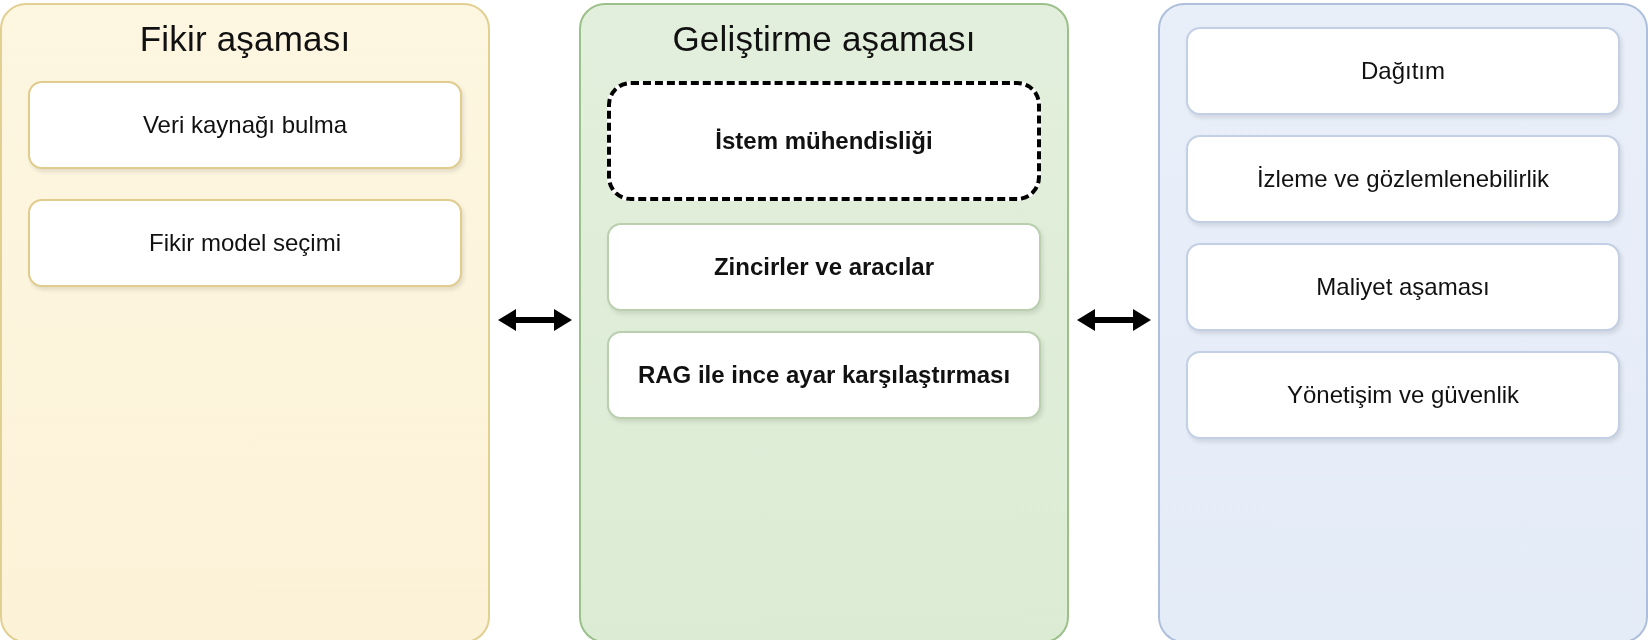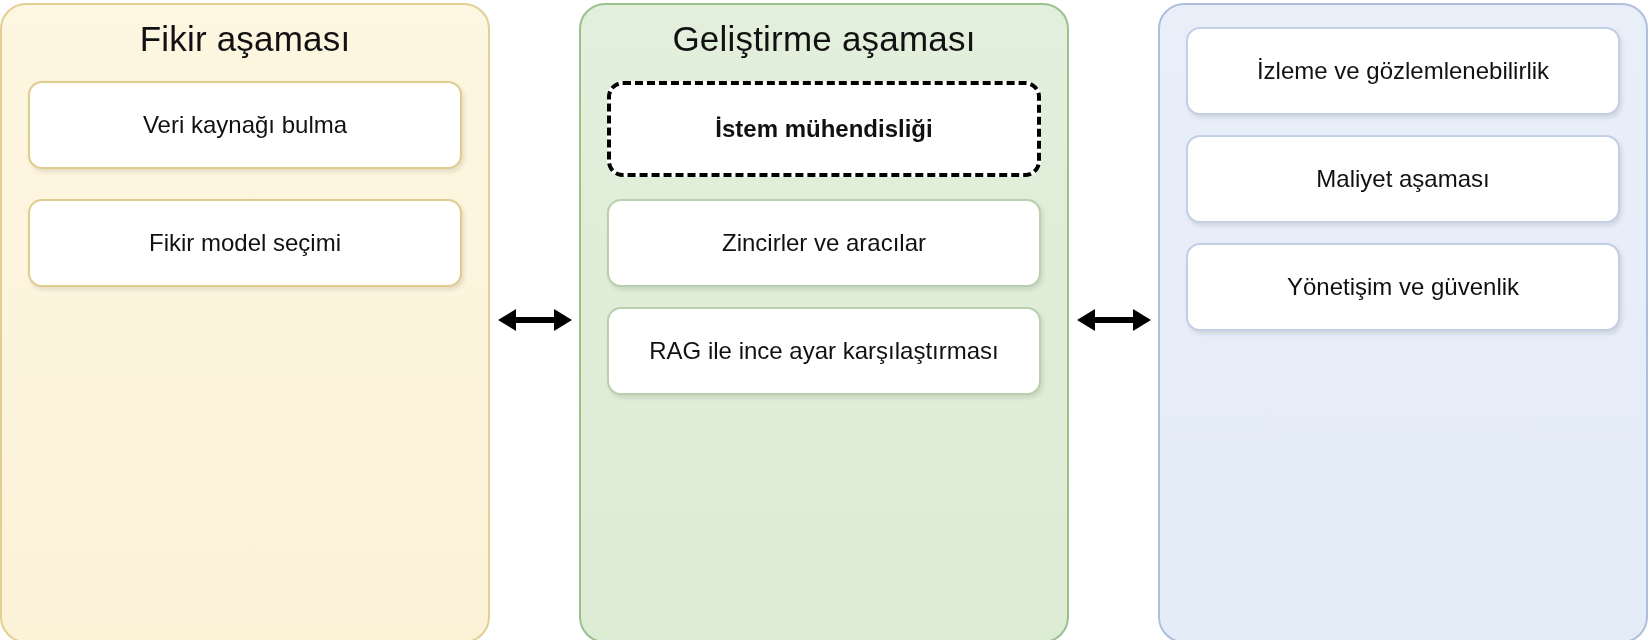--- a/index.html
+++ b/index.html
@@ -77,30 +77,31 @@
     box-shadow: 2px 3px 4px rgba(0,0,0,0.10);
     white-space: nowrap;
   }
   .stage-ideation .card {
     border-color: #e0cc8d;
     margin-bottom: 30px;
   }
   .stage-development .card {
     border-color: #b9cfae;
     margin-bottom: 20px;
+    font-weight: bold;
   }
   .stage-operational .card {
     border-color: #c3cfe4;
     margin-bottom: 20px;
   }
   .card.highlight {
     border: 4px dashed #000000;
     font-weight: bold;
-    border-radius: 16px;
-    height: 96px;
+    border-radius: 24px;
+    height: 120px;
     box-shadow: none;
     margin-bottom: 22px;
   }
   .connector {
     width: 86px;
     height: 640px;
     display: flex;
     align-items: center;
     justify-content: center;
     flex: none;
@@ -142,19 +143,20 @@
   <div class="connector">
     <svg class="arrow-svg" width="74" height="40" viewBox="0 0 74 40">
       <line x1="14" y1="20" x2="60" y2="20" stroke="#000000" stroke-width="6"></line>
       <polygon points="0,20 18,9 18,31" fill="#000000"></polygon>
       <polygon points="74,20 56,9 56,31" fill="#000000"></polygon>
     </svg>
   </div>
 
   <div class="stage stage-operational">
     <div class="items">
+      <div class="card">Dağıtım</div>
       <div class="card">İzleme ve gözlemlenebilirlik</div>
       <div class="card">Maliyet aşaması</div>
       <div class="card">Yönetişim ve güvenlik</div>
     </div>
   </div>
 
 </div>
 
 </body></html>

